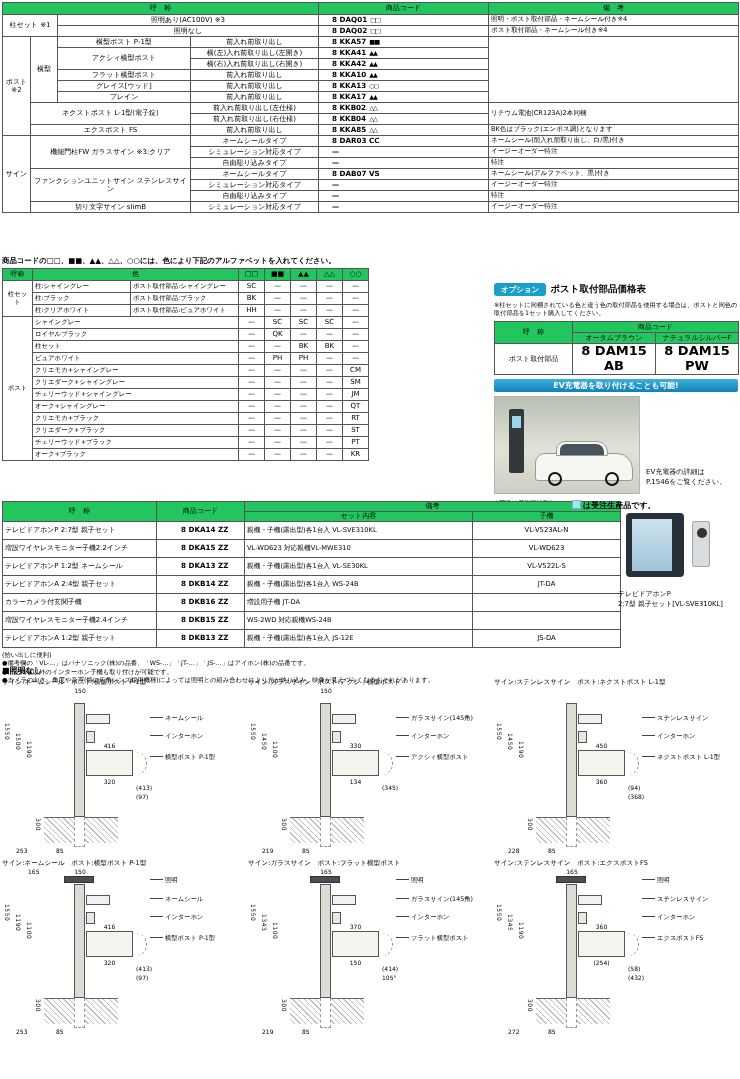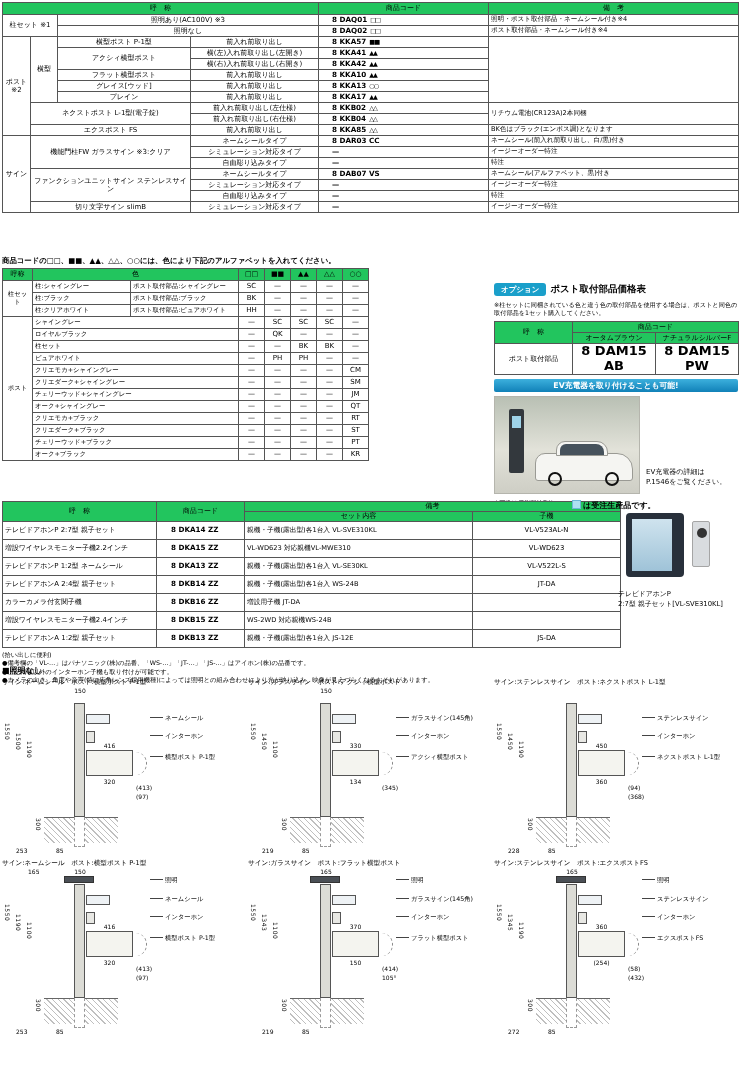--- a/index.html
+++ b/index.html
@@ -49,21 +49,21 @@
   .ev-detail { position:absolute; left:152px; bottom:8px; font-size:7px; line-height:1.45; }
   .ev-caption { font-size:6.2px; margin-top:3px; }
 
   .intercom { position:absolute; left:2px; top:497px; width:736px; }
   .itc-legend { position:absolute; left:570px; top:3px; font-size:8px; font-weight:bold; }
   .legend-sq { display:inline-block; width:9px; height:9px; background:var(--mto,#aee0f2); border:1px solid #6db6d6; margin-right:2px; vertical-align:-1px; }
   .itc-table { width:618px; margin-top:4px; }
   .itc-table th { height:10px; }
   .itc-table td { height:18px; }
   .itc-table .iname { text-align:left; font-size:6.9px; }
-  .itc-table .icode { text-align:left; padding-left:14px; font-weight:bold; font-size:7.2px; }
+  .itc-table .icode { text-align:left; padding-left:24px; font-weight:bold; font-size:7.2px; }
   .itc-table .iset { text-align:left; font-size:6.7px; }
   .itc-table .isub { text-align:center; font-size:6.8px; }
   .itc-photo { position:absolute; left:624px; top:12px; width:112px; height:78px; }
   .itc-monitor { position:absolute; left:0; top:4px; width:58px; height:64px; background:#28303b; border-radius:4px; }
   .itc-screen { position:absolute; left:6px; top:6px; width:40px; height:52px; background:linear-gradient(#cfe3ee,#9fc3d8); }
   .itc-door { position:absolute; left:66px; top:12px; width:18px; height:46px; background:#d9dcdf; border:1px solid #a5a5a5; border-radius:2px; }
   .itc-door::before { content:""; position:absolute; left:4px; top:6px; width:10px; height:10px; background:#333; border-radius:50%; }
   .itc-caption { position:absolute; left:616px; top:93px; font-size:6.8px; line-height:1.4; }
   .itc-notes { margin-top:3px; font-size:6.3px; line-height:1.32; width:736px; }
 

